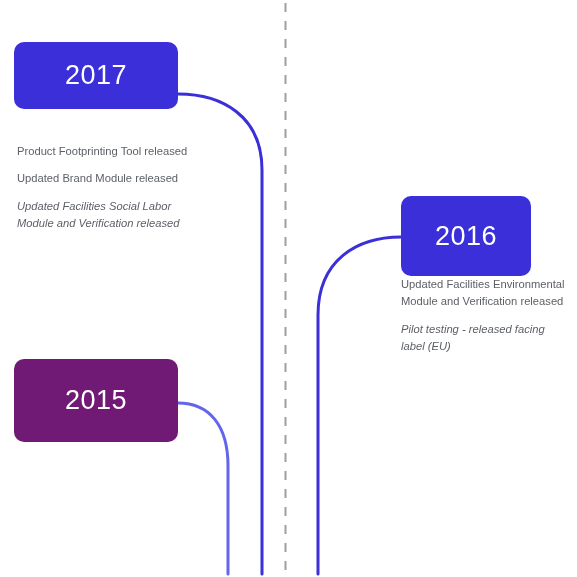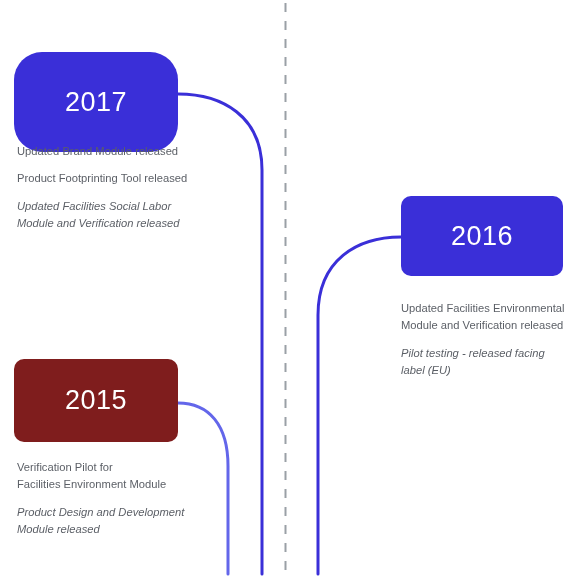--- a/index.html
+++ b/index.html
@@ -47,40 +47,39 @@
     margin-bottom: 10px;
     white-space: pre-line;
   }
   .event-item:last-child {
     margin-bottom: 0;
     font-style: italic;
   }
   
   #card-2017 {
     left: 14px;
-    top: 52px;
+    top: 42px;
     width: 164px;
-    height: 100px;
-    border-radius: 28px;
+    height: 67px;
   }
   #events-2017 {
     left: 17px;
     top: 143px;
     width: 200px;
   }
   
   #card-2016 {
     left: 401px;
     top: 196px;
-    width: 162px;
+    width: 130px;
     height: 80px;
   }
   #events-2016 {
     left: 401px;
-    top: 300px;
+    top: 276px;
     width: 170px;
   }
   
   #card-2015 {
     left: 14px;
     top: 359px;
     width: 164px;
     height: 83px;
   }
   #events-2015 {
@@ -102,39 +101,33 @@
 
     <path d="M 401 237 C 357 237, 318 260, 318 315 L 318 574" fill="none" stroke="#3a2fd8" stroke-width="3" stroke-linecap="round"></path>
 
     <path d="M 178 403 C 209 403, 228 425, 228 466 L 228 574" fill="none" stroke="#6366ea" stroke-width="3" stroke-linecap="round"></path>
   </svg>
 
   <div class="year-card" id="card-2017" style="background:#3a2fd8;">
     <span class="year-label">2017</span>
   </div>
   <div class="events-block" id="events-2017">
+    <div class="event-item">Product Footprinting Tool released</div>
     <div class="event-item">Updated Brand Module released</div>
-    <div class="event-item">Product Footprinting Tool released</div>
     <div class="event-item">Updated Facilities Social Labor
 Module and Verification released</div>
   </div>
 
   <div class="year-card" id="card-2016" style="background:#3a2fd8;">
     <span class="year-label">2016</span>
   </div>
   <div class="events-block" id="events-2016">
     <div class="event-item">Updated Facilities Environmental
 Module and Verification released</div>
     <div class="event-item">Pilot testing - released facing
 label (EU)</div>
   </div>
 
-  <div class="year-card" id="card-2015" style="background:#7f1d1d;">
+  <div class="year-card" id="card-2015" style="background:#701a75;">
     <span class="year-label">2015</span>
-  </div>
-  <div class="events-block" id="events-2015">
-    <div class="event-item">Verification Pilot for
-Facilities Environment Module</div>
-    <div class="event-item">Product Design and Development
-Module released</div>
   </div>
 
 </div>
 
 </body></html>

